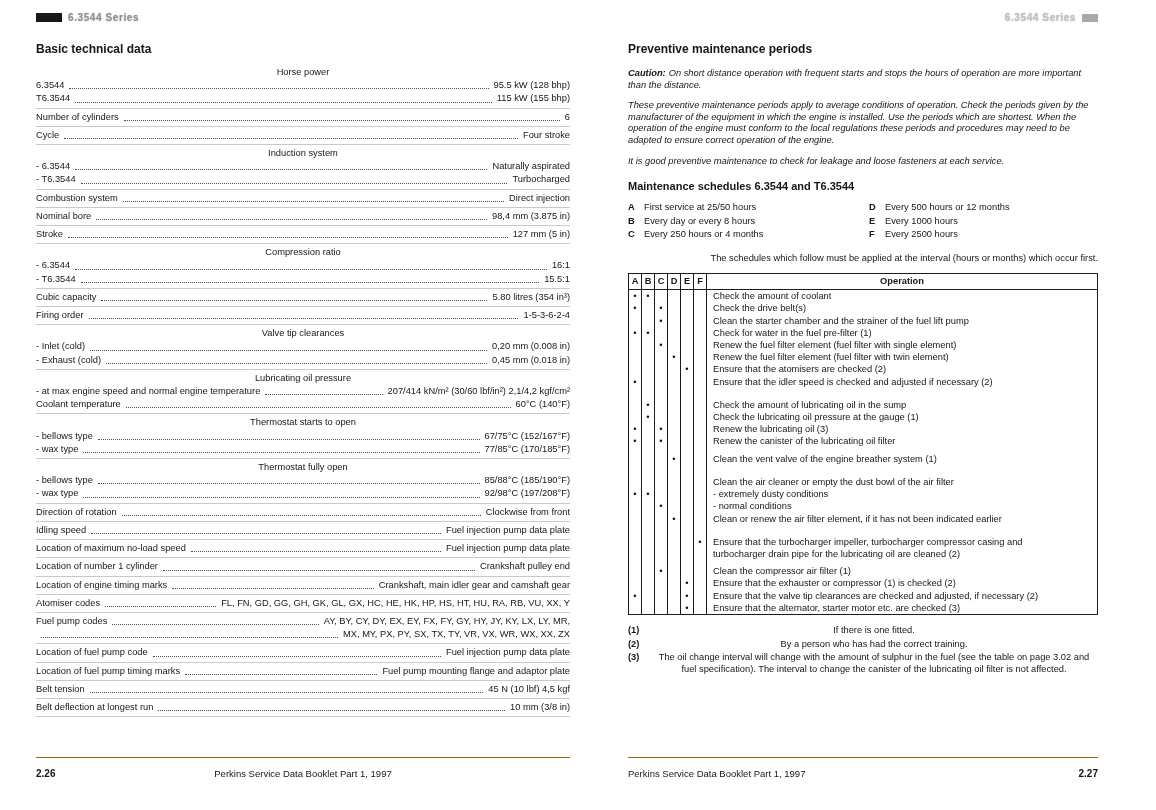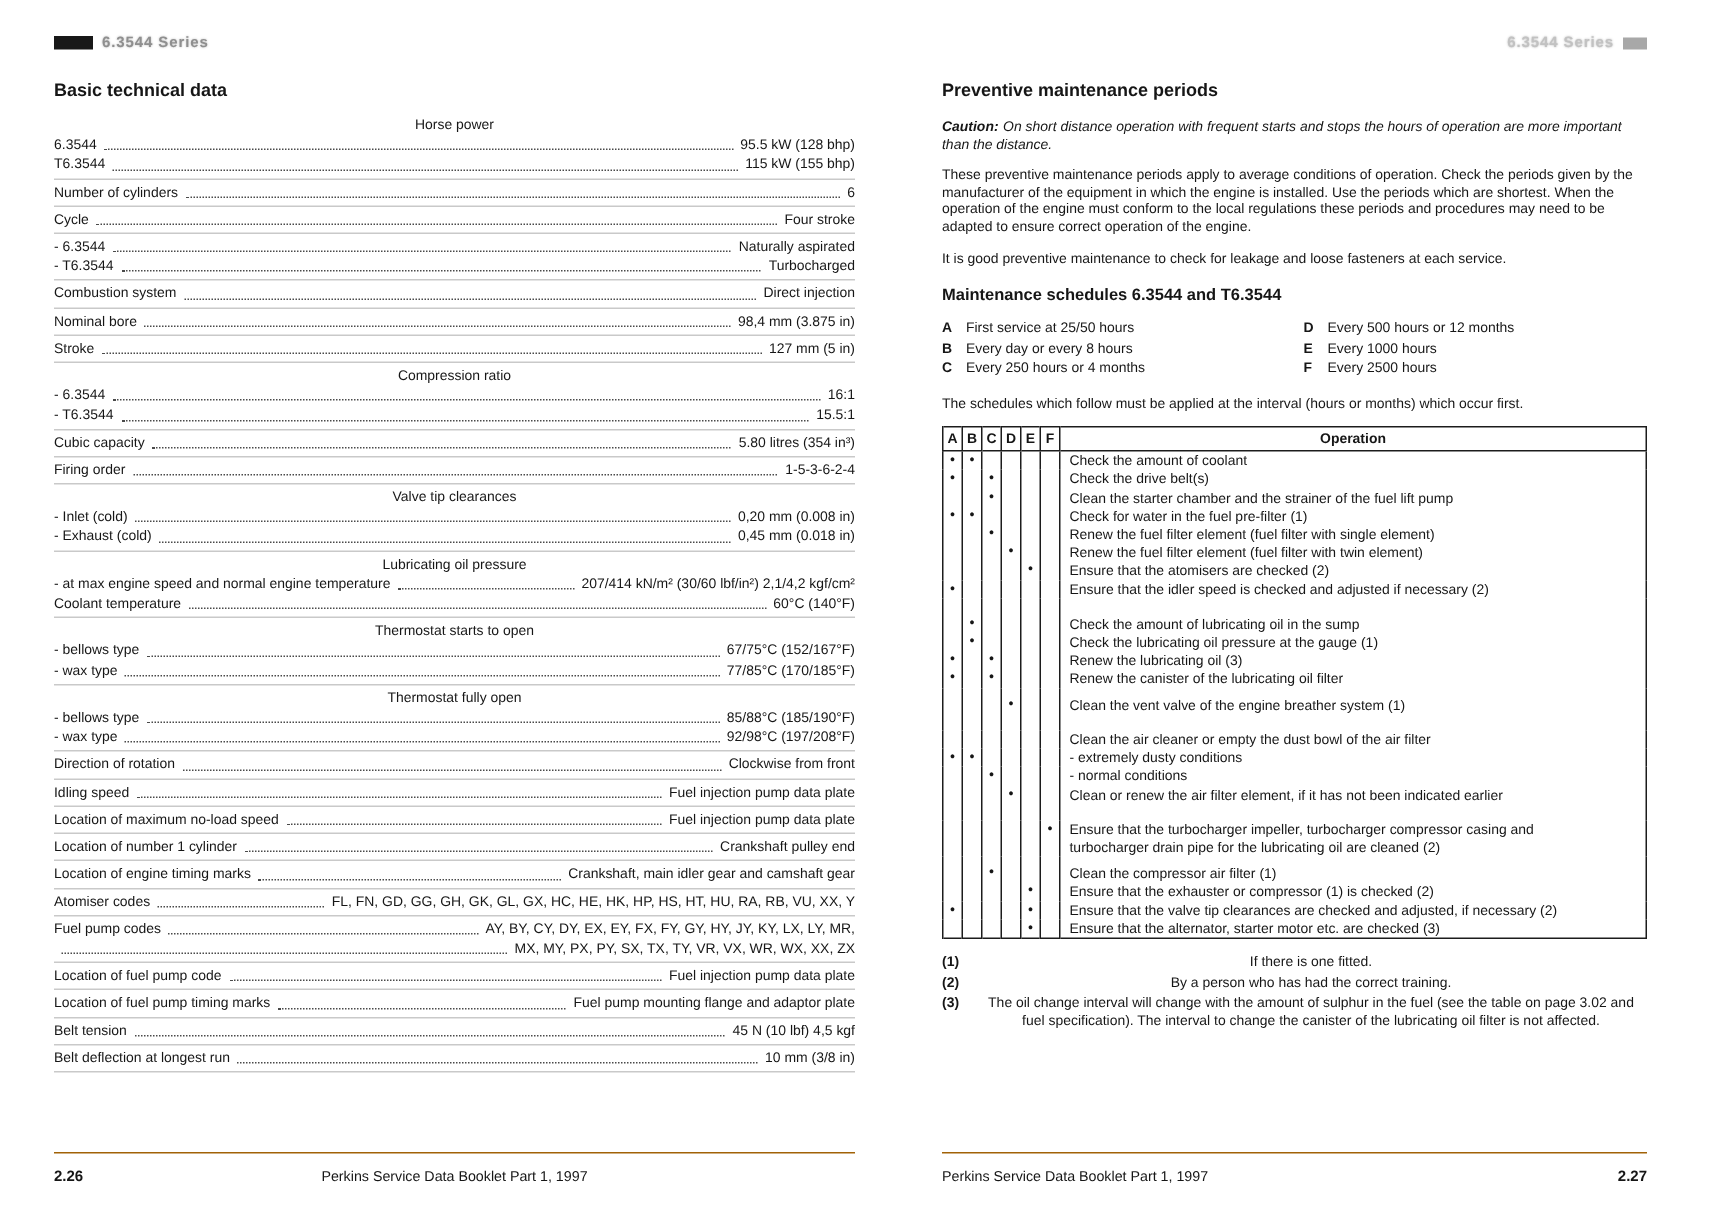--- a/index.html
+++ b/index.html
@@ -4,21 +4,21 @@
 <style>
   * { margin:0; padding:0; box-sizing:border-box; }
   html,body { width:1156px; height:810px; }
   body {
     position:relative;
     background:#ffffff;
     font-family:"Liberation Sans","DejaVu Sans",sans-serif;
     color:#161616;
     overflow:hidden;
   }
-  .page { position:absolute; top:11px; height:651px; }
+  .page { position:absolute; top:0; height:651px; }
   #page-left  { left:36px;  width:534px; }
   #page-right { left:628px; width:470px; }
 
   
   .scan-header { position:absolute; top:12px; left:0; right:0; display:flex; align-items:center; gap:6px;
                  font-size:10px; font-weight:bold; }
   .scan-header.right { justify-content:flex-end; }
   .brand-block { width:26px; height:9px; background:#181818; display:inline-block; }
   .brand-block.light { background:#a8a8a8; width:16px; height:8px; }
   .scan-header .smudge { color:#8f8f8f; text-shadow:0 0 1.5px #b5b5b5; letter-spacing:0.6px; }
@@ -31,27 +31,27 @@
   .group { border-bottom:1px solid #c9c9c9; padding:2px 0; }
   .section-label { font-size:9.3px; line-height:13.2px;text-align:center; }
   .data-row { display:flex; align-items:flex-end; font-size:9.3px; line-height:13.2px; }
   .row-label { white-space:nowrap; }
   .row-value { white-space:nowrap; }
   .dot-leader { flex:1 1 auto; min-width:8px; margin:0 5px 3px; border-bottom:1.3px dotted #4a4a4a; height:1px; }
 
   
   .caution { margin-top:12px; font-size:9.3px; line-height:11.6px; font-style:italic; }
   .caution b { margin-right:3px; }
-  .para { margin-top:9px; font-size:9.3px; line-height:11.6px; }
+  .para { margin-top:9px; font-size:9.3px; line-height:11.6px;font-style:italic; }
   .schedules-heading { margin-top:13px; font-size:11px; font-weight:bold; }
   .legend { margin-top:9px; display:grid; grid-template-columns:1fr 1fr; column-gap:12px;
             font-size:9.3px; line-height:13.5px; }
   .legend-item { display:flex; }
   .legend-key { font-weight:bold; width:16px; flex:0 0 16px; }
-  .interval-note { margin-top:11px; font-size:9.3px; line-height:11.6px; }
+  .interval-note { margin-top:11px; font-size:9.3px; line-height:11.6px;text-align:right; }
 
   .maintenance-table { margin-top:9px; width:100%; border-collapse:collapse; border:1.5px solid #1c1c1c; }
   .maintenance-table th, .maintenance-table td { border-left:1px solid #1c1c1c; vertical-align:top; }
   .maintenance-table th { font-size:9.3px; font-weight:bold; border-bottom:1.5px solid #1c1c1c; padding:2px 0 3px; text-align:center; }
   th.mark-col, td.mark-cell { width:13px; }
   td.mark-cell { text-align:center; font-size:9.5px; line-height:12.2px; }
   td.op-cell { padding-left:6px; padding-right:4px; font-size:9.3px; line-height:12.2px; }
   tr.spacer-large td { height:11px; }
   tr.spacer-small td { height:5px; }
 
@@ -101,20 +101,21 @@
         </div>
       </div>
       <div class="group">
         <div class="data-row">
           <span class="row-label">Cycle</span>
           <span class="dot-leader"></span>
           <span class="row-value">Four stroke</span>
         </div>
       </div>
       <div class="group">
+        <div class="section-label">Induction system</div>
         <div class="data-row">
           <span class="row-label">- 6.3544</span>
           <span class="dot-leader"></span>
           <span class="row-value">Naturally aspirated</span>
         </div>
         <div class="data-row">
           <span class="row-label">- T6.3544</span>
           <span class="dot-leader"></span>
           <span class="row-value">Turbocharged</span>
         </div>

